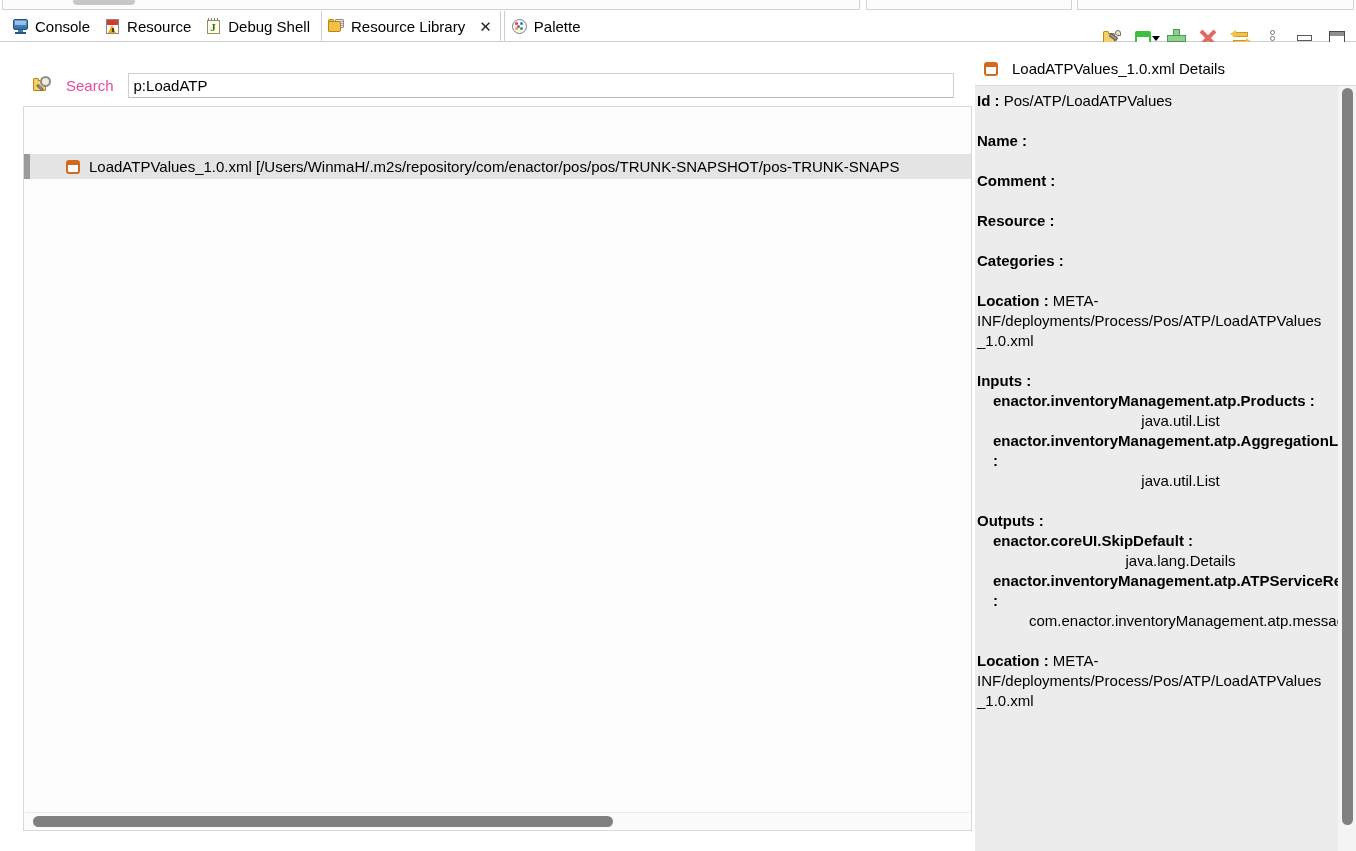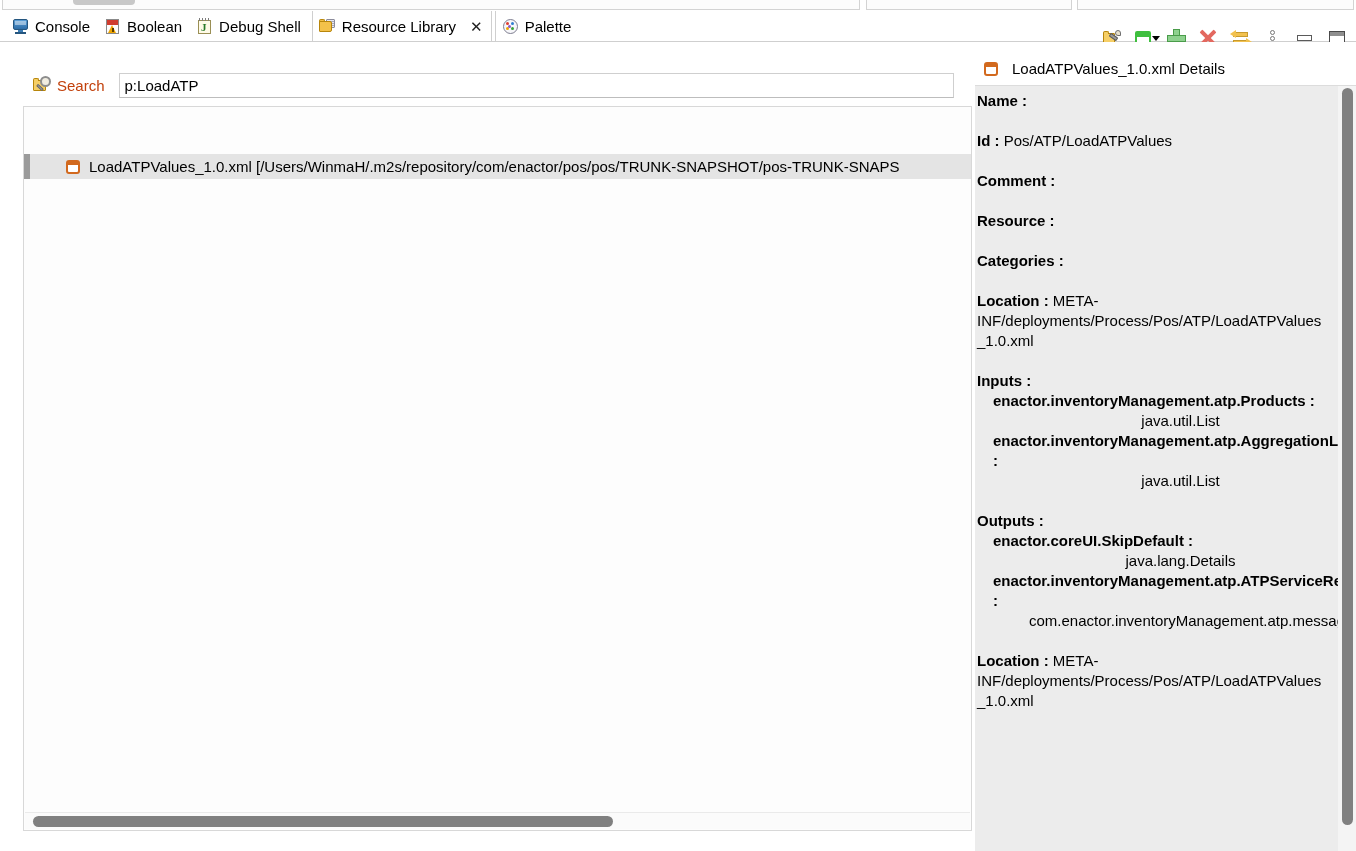--- a/index.html
+++ b/index.html
@@ -311,23 +311,23 @@
   }
   .search-icon .mag {
     position:absolute; left:7px; top:1px; width:11px; height:11px;
     border:2px solid #8d8d8d; border-radius:50%; background:#f0ece0; box-sizing:border-box;
   }
   .search-icon .hdl {
     position:absolute; left:3px; top:11px; width:8px; height:3px;
     background:#9b9b9b; border:1px solid #666; transform:rotate(42deg); box-sizing:border-box; border-radius:1px;
   }
   .search-label {
-    margin-left: 2px;
-    font-size: 15px;
-    color: #c2410c;
+    margin-left: 11px;
+    font-size: 15px;
+    color: #ec4899;
     white-space: nowrap;
   }
   .search-input {
     margin-left: 14px;
     flex: 1 1 auto;
     height: 25px;
     background: #ffffff;
     border: 1px solid #cfcfcf;
     border-bottom-color: #bdbdbd;
     box-sizing: border-box;
@@ -511,21 +511,21 @@
         <span class="tab-label">Console</span>
       </div>
 
       <div class="tab">
         <span class="ic ic-problems">
           <span class="pg"></span>
             <span class="hdr"></span>
             <span class="tri"></span>
             <span class="bang"></span>
         </span>
-        <span class="tab-label">Boolean</span>
+        <span class="tab-label">Resource</span>
       </div>
 
       <div class="tab">
         <span class="ic ic-debug">
           <span class="pad"></span>
             <span class="rings"></span>
             <span class="j">J</span>
         </span>
         <span class="tab-label">Debug Shell</span>
       </div>
@@ -631,27 +631,27 @@
         <span class="xmlicon">
             <span class="sq"></span>
           </span>
         <span class="details-title">LoadATPValues_1.0.xml Details</span>
       </div>
 
       <div class="details-body">
         <div class="details-inner">
 
           <div class="d-field">
+            <span class="d-label">Id :</span>
+            <span class="d-val">Pos/ATP/LoadATPValues</span>
+          </div>
+
+          <div class="d-field">
             <span class="d-label">Name :</span>
             <span class="d-val"></span>
-          </div>
-
-          <div class="d-field">
-            <span class="d-label">Id :</span>
-            <span class="d-val">Pos/ATP/LoadATPValues</span>
           </div>
 
           <div class="d-field">
             <span class="d-label">Comment :</span>
             <span class="d-val"></span>
           </div>
 
           <div class="d-field">
             <span class="d-label">Resource :</span>
             <span class="d-val"></span>

